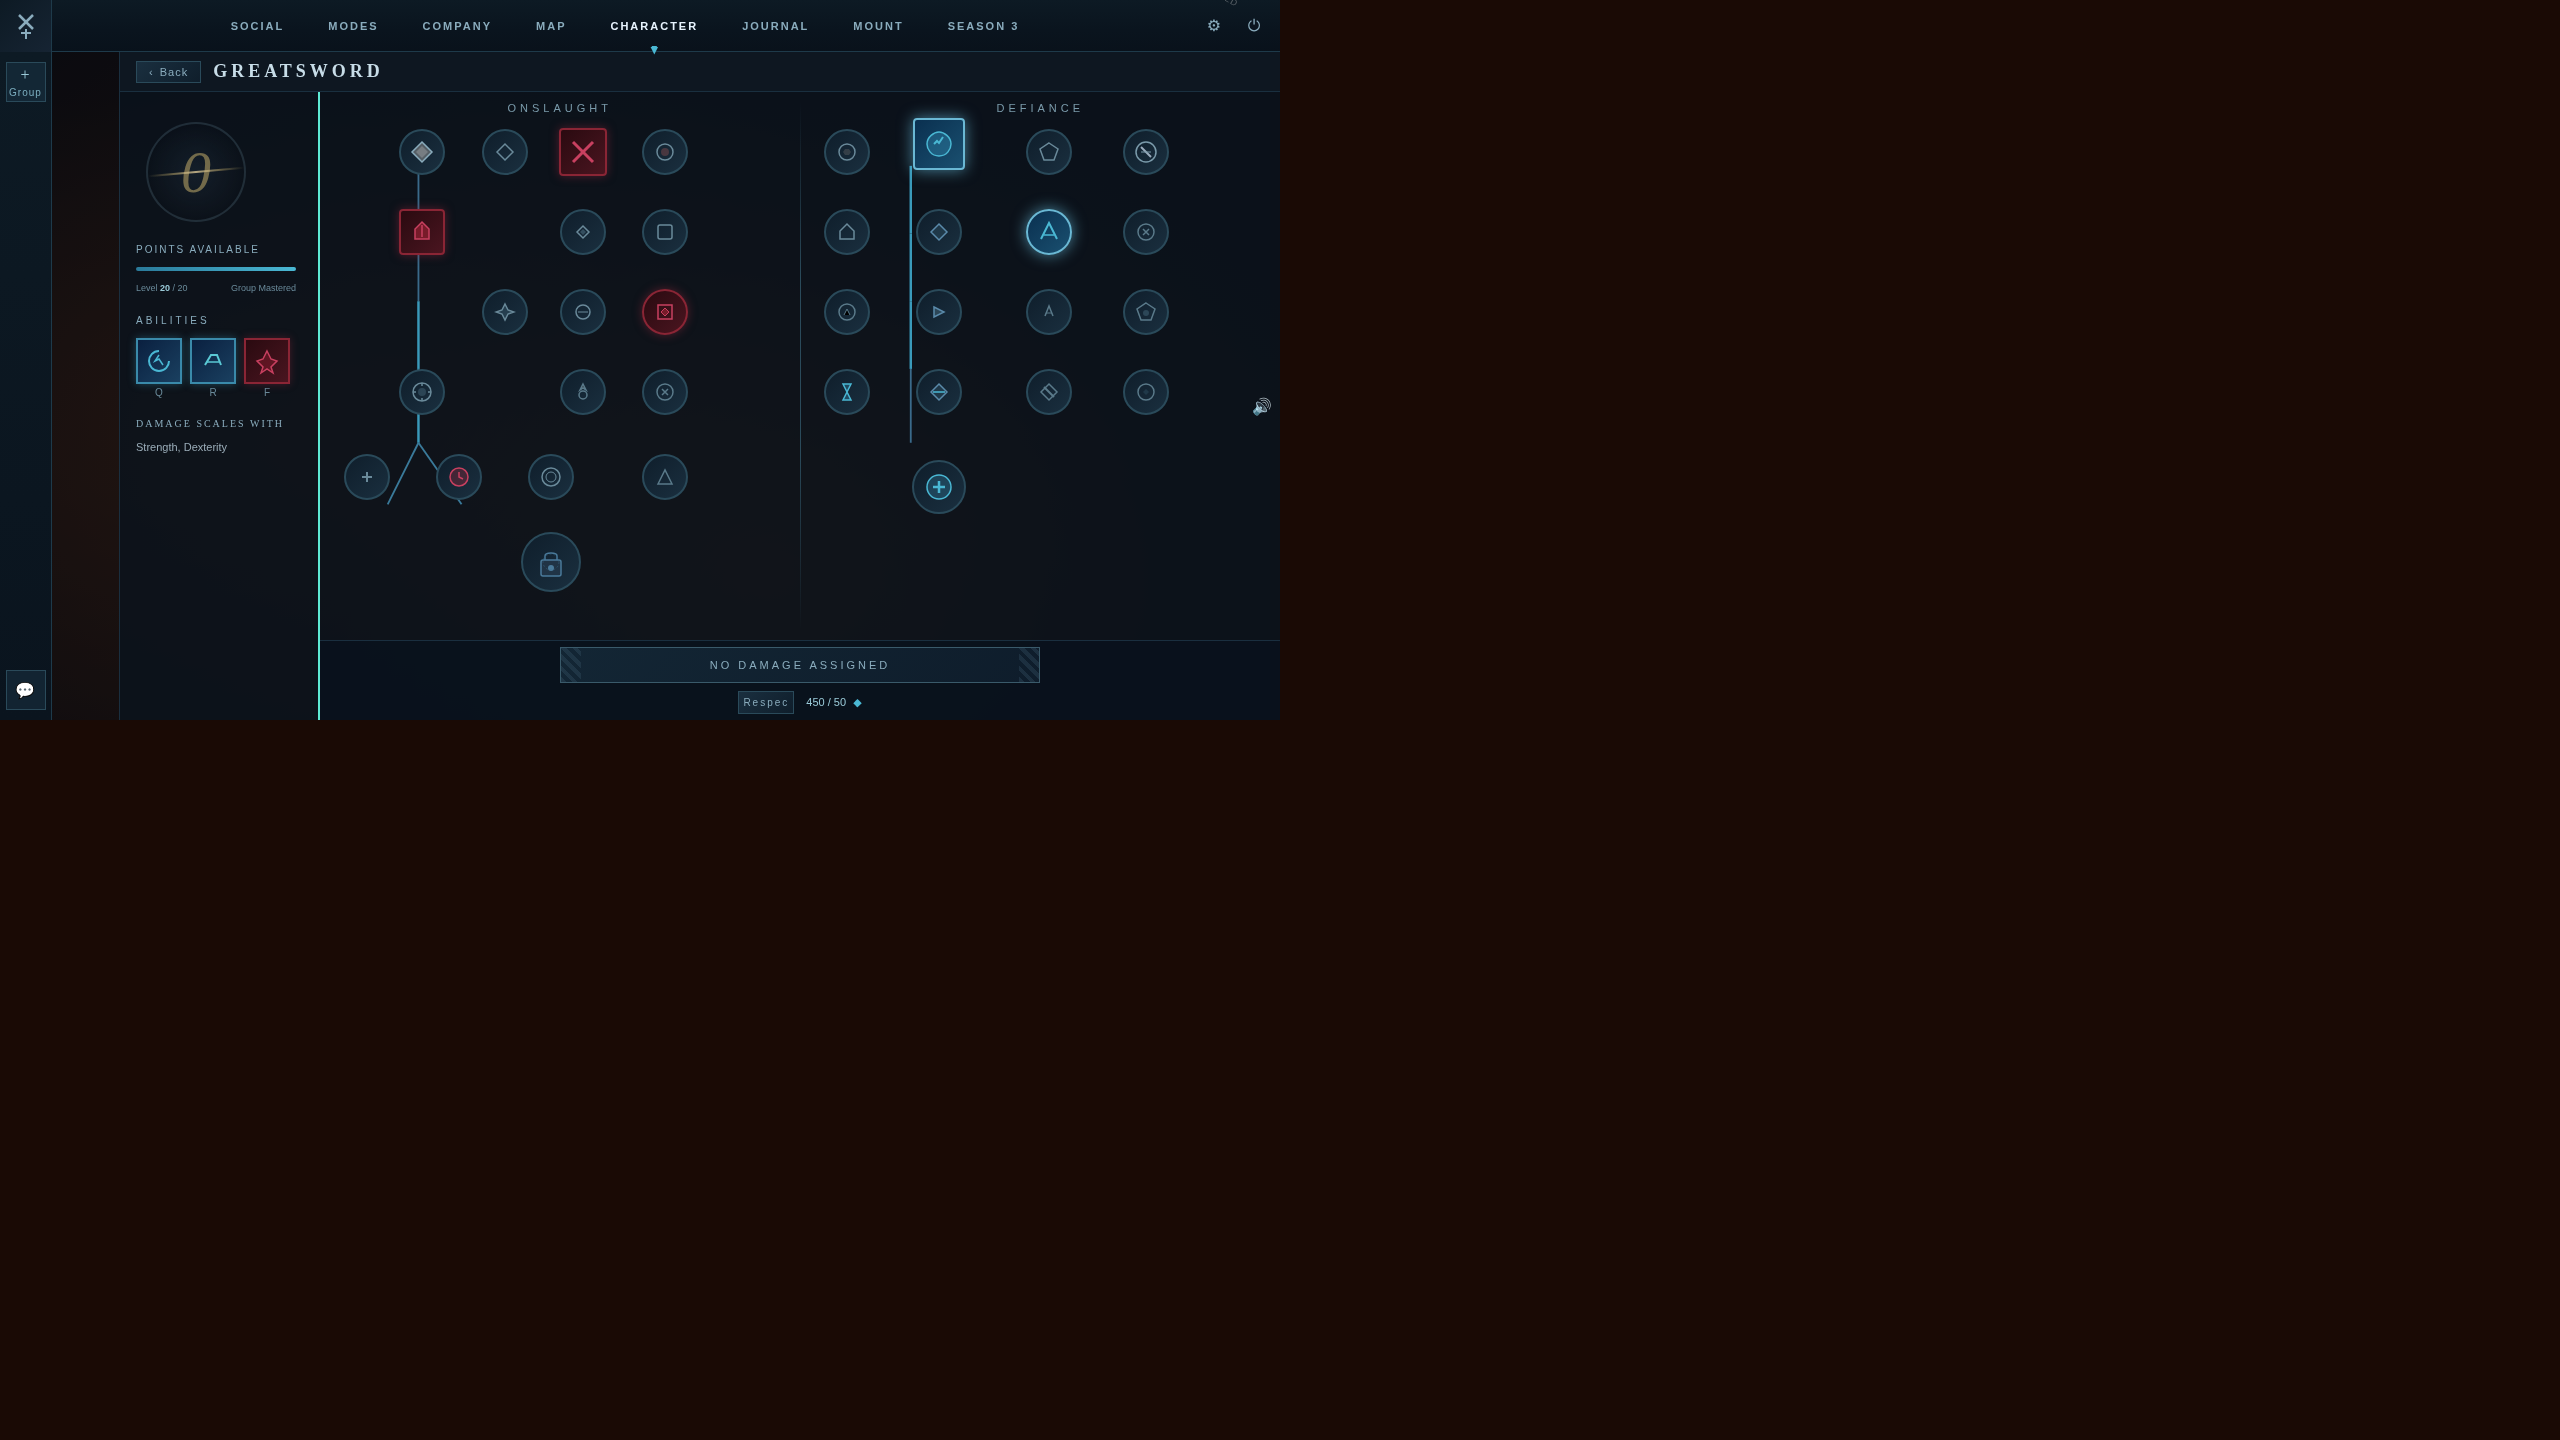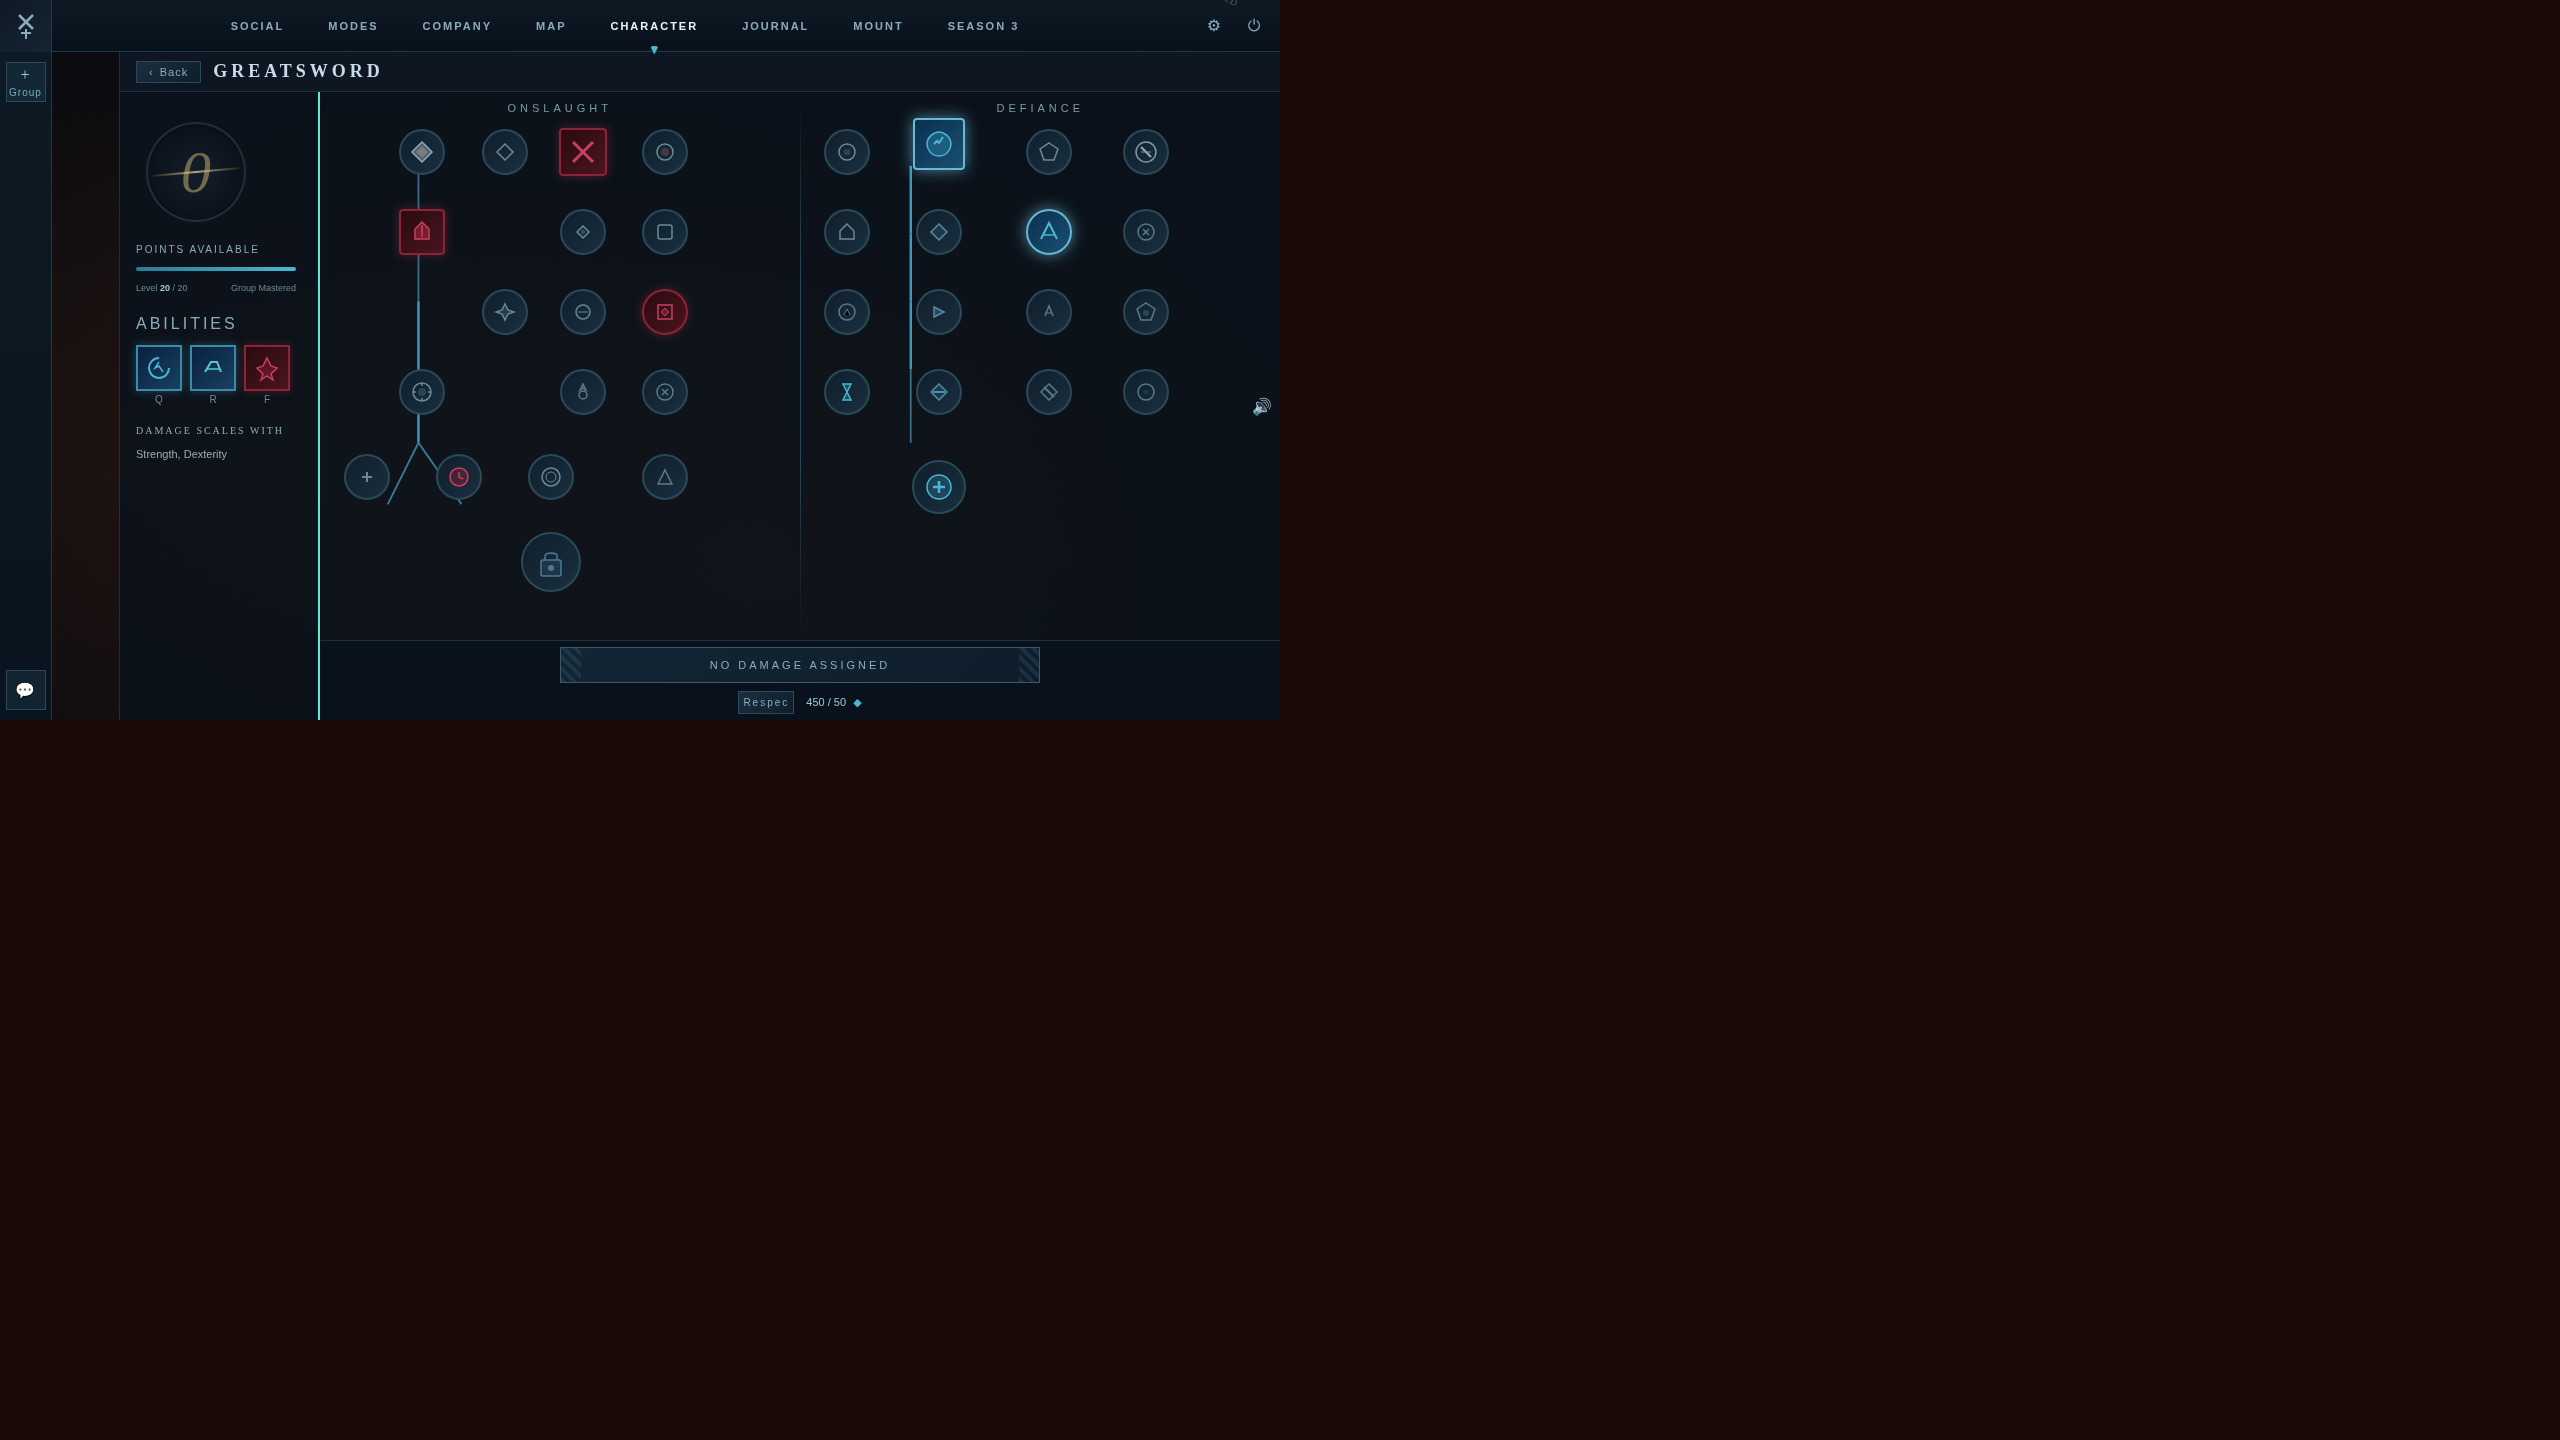--- a/index.html
+++ b/index.html
@@ -308,21 +308,21 @@
     }
     .level-text {
       color: #6a8a9a;
       font-size: 9px;
       font-family: Arial, sans-serif;
     }
     .level-text strong { color: #9acad8; }
 
     .abilities-title {
       color: #8aacbd;
-      font-size: 16px;
+      font-size: 10px;
       letter-spacing: 3px;
       margin-top: 10px;
       font-family: Arial, sans-serif;
     }
 
     .abilities-row {
       display: flex;
       gap: 8px;
     }
     .ability-slot {

